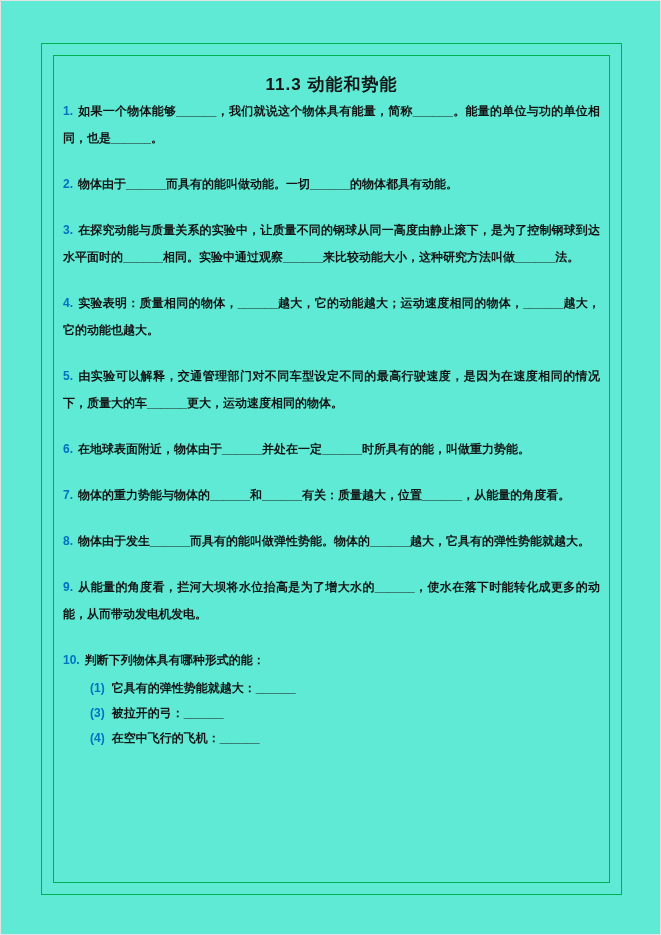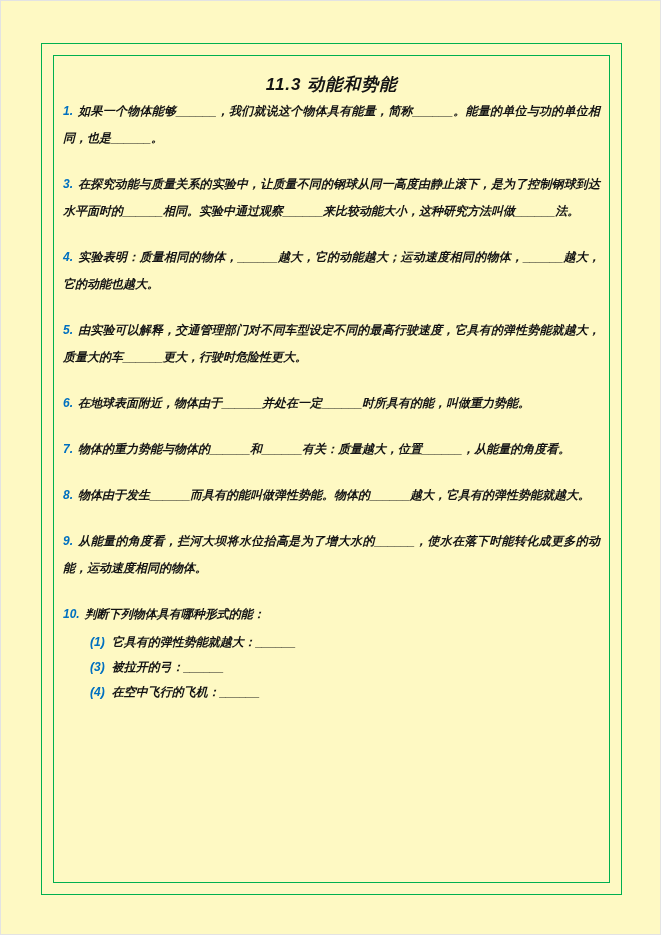--- a/index.html
+++ b/index.html
@@ -4,24 +4,23 @@
 <style>
   html, body { margin: 0; padding: 0; }
   body {
     width: 661px; height: 935px;
     background: #fbfbfb;
     font-family: "Liberation Sans", "DejaVu Sans", sans-serif;
   }
   .page {
     position: relative;
     width: 659px; height: 933px;
-    background: #fef9c3;
+    background: #5eead4;
     border: 1px solid #e3e3e3;
     overflow: hidden;
-    font-style: italic;
   }
   .frame-outer {
     position: absolute;
     left: 40px; top: 42px;
     width: 579px; height: 850px;
     border: 1px solid #00b050;
   }
   .frame-inner {
     position: absolute;
     left: 11px; top: 11px; right: 11px; bottom: 11px;
@@ -79,47 +78,50 @@
 <div class="page">
   <div class="frame-outer">
     <div class="frame-inner">
 
       <h1 class="title">11.3 动能和势能</h1>
 
       <p class="question">
         <span class="qnum">1.</span><span>如果一个物体能够______，我们就说这个物体具有能量，简称______。能量的单位与功的单位相同，也是______。</span>
       </p>
 
+      <p class="question">
+        <span class="qnum">2.</span><span>物体由于______而具有的能叫做动能。一切______的物体都具有动能。</span>
+      </p>
 
       <p class="question">
         <span class="qnum">3.</span><span>在探究动能与质量关系的实验中，让质量不同的钢球从同一高度由静止滚下，是为了控制钢球到达水平面时的______相同。实验中通过观察______来比较动能大小，这种研究方法叫做______法。</span>
       </p>
 
       <p class="question">
         <span class="qnum">4.</span><span>实验表明：质量相同的物体，______越大，它的动能越大；运动速度相同的物体，______越大，它的动能也越大。</span>
       </p>
 
       <p class="question">
-        <span class="qnum">5.</span><span>由实验可以解释，交通管理部门对不同车型设定不同的最高行驶速度，它具有的弹性势能就越大，质量大的车______更大，行驶时危险性更大。</span>
+        <span class="qnum">5.</span><span>由实验可以解释，交通管理部门对不同车型设定不同的最高行驶速度，是因为在速度相同的情况下，质量大的车______更大，运动速度相同的物体。</span>
       </p>
 
       <p class="question">
         <span class="qnum">6.</span><span>在地球表面附近，物体由于______并处在一定______时所具有的能，叫做重力势能。</span>
       </p>
 
       <p class="question">
         <span class="qnum">7.</span><span>物体的重力势能与物体的______和______有关：质量越大，位置______，从能量的角度看。</span>
       </p>
 
       <p class="question">
         <span class="qnum">8.</span><span>物体由于发生______而具有的能叫做弹性势能。物体的______越大，它具有的弹性势能就越大。</span>
       </p>
 
       <p class="question">
-        <span class="qnum">9.</span><span>从能量的角度看，拦河大坝将水位抬高是为了增大水的______，使水在落下时能转化成更多的动能，运动速度相同的物体。</span>
+        <span class="qnum">9.</span><span>从能量的角度看，拦河大坝将水位抬高是为了增大水的______，使水在落下时能转化成更多的动能，从而带动发电机发电。</span>
       </p>
 
       <p class="question q-head">
         <span class="qnum">10.</span><span>判断下列物体具有哪种形式的能：</span>
       </p>
 
       <div class="sub-list">
         <p class="sub-item">
           <span class="qnum">(1)</span><span>它具有的弹性势能就越大：______</span>
         </p>

